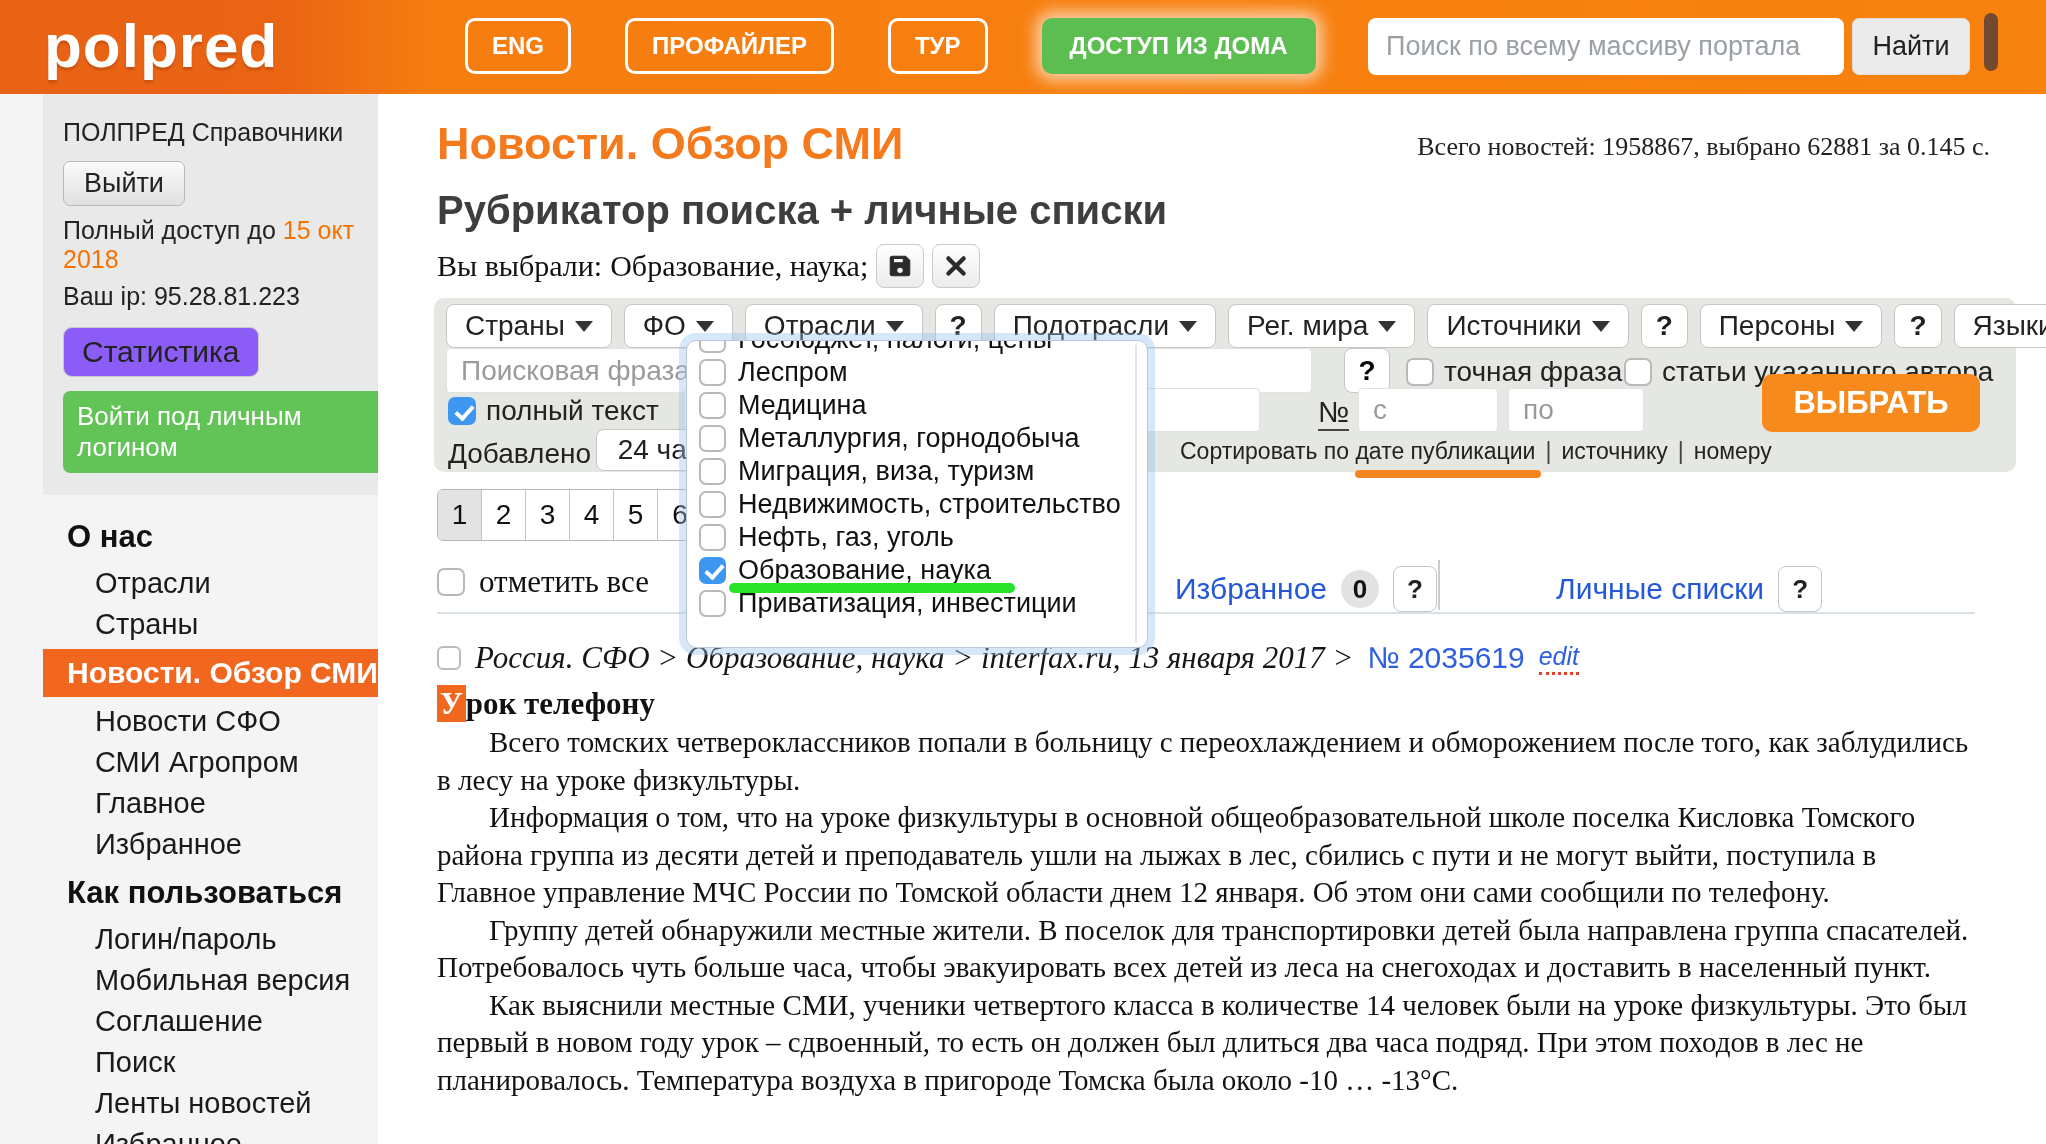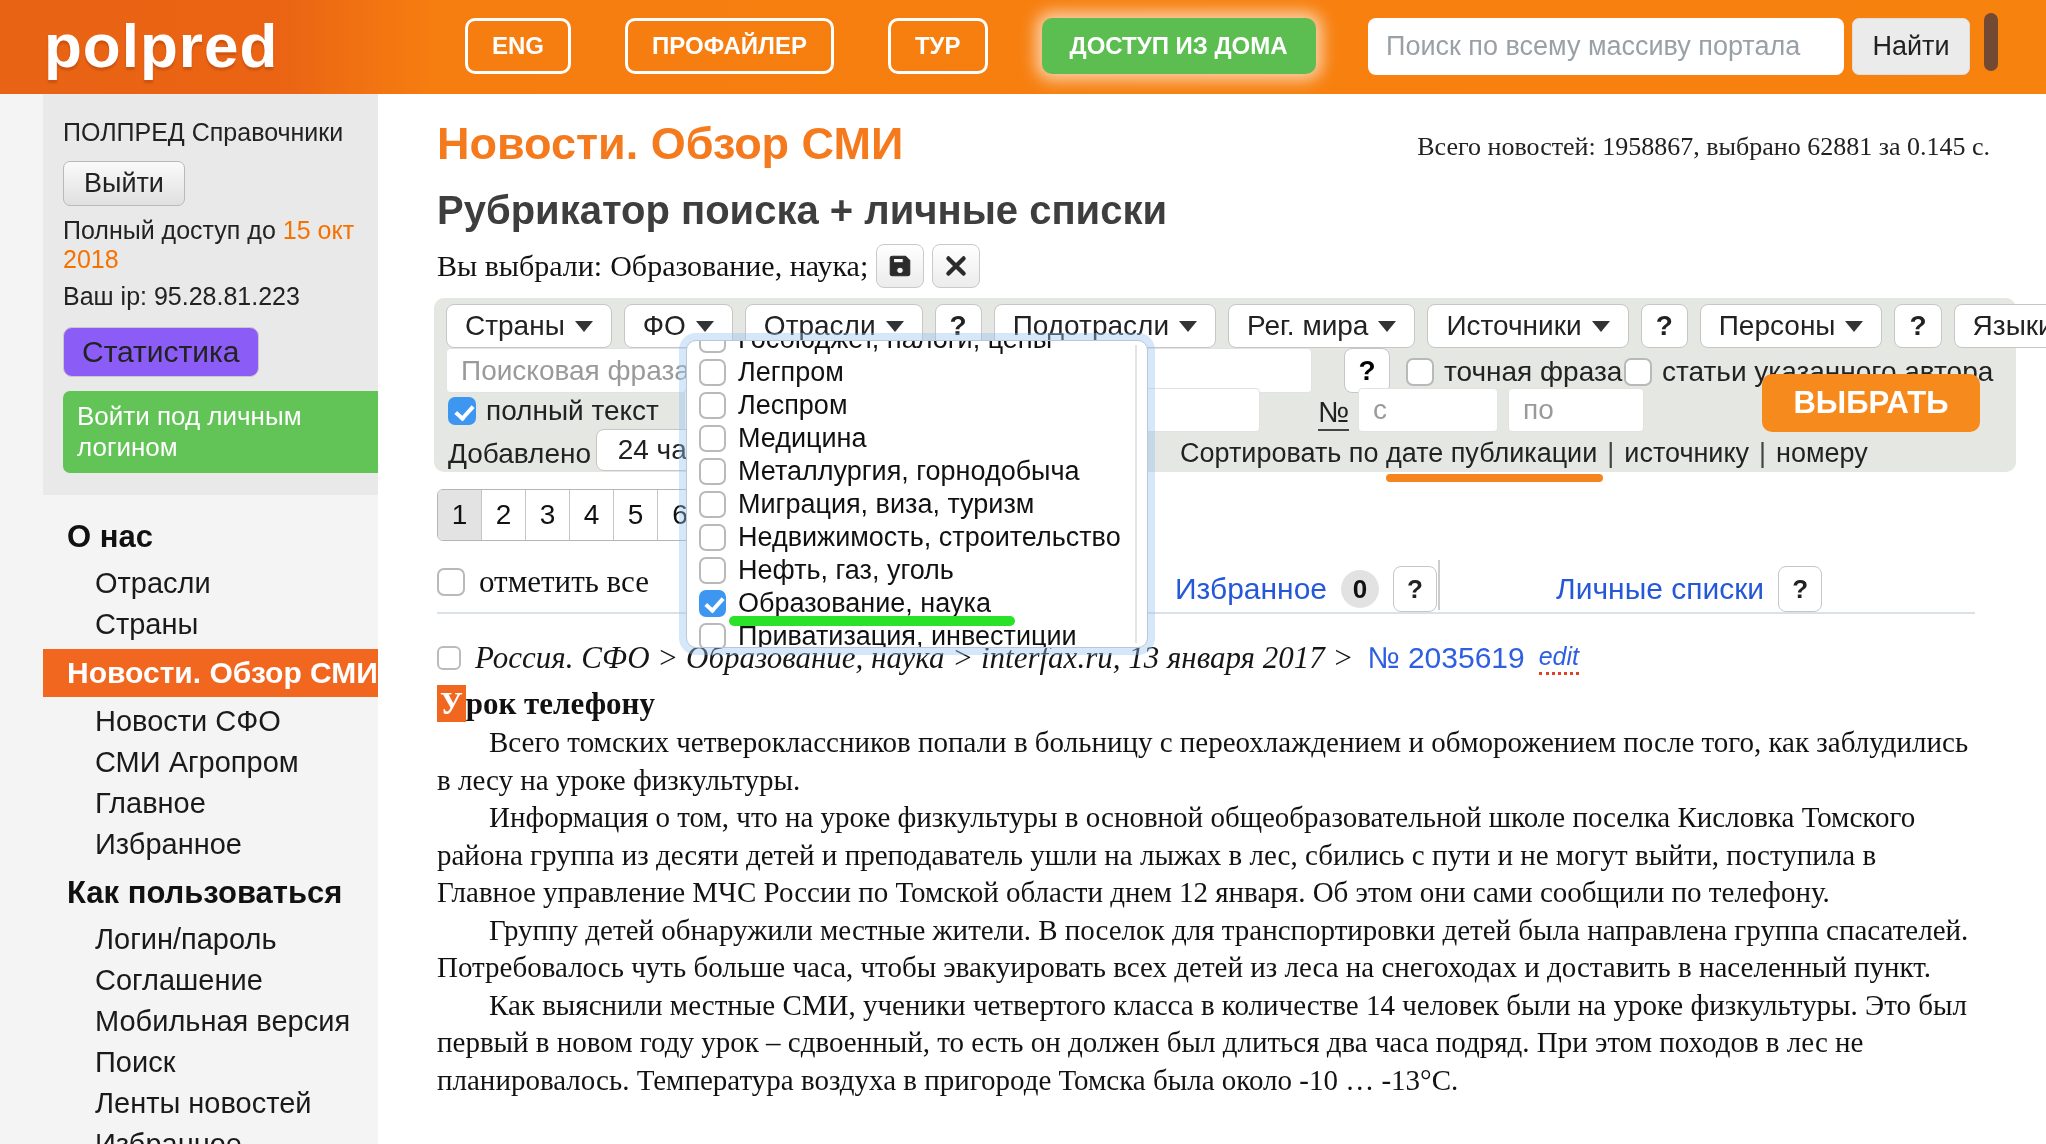--- a/index.html
+++ b/index.html
@@ -93,21 +93,21 @@
   .numsign { position:absolute; left:884px; top:98px; font-size:29px; color:#222; border-bottom:2px solid #444; }
   .in-from { left:924px; top:90px; width:140px; height:44px; }
   .in-to { left:1074px; top:90px; width:136px; height:44px; }
   .btn-select { position:absolute; left:1328px; top:76px; width:218px; height:58px; background:#f68a1c;
                 border:none; border-radius:10px; color:#fff; font-size:31px; font-weight:700; cursor:pointer;
                 font-family:"Liberation Sans", sans-serif; }
   .lab-added { position:absolute; left:14px; top:140px; font-size:28px; color:#222; }
   .btn-period { position:absolute; left:162px; top:131px; width:142px; height:42px; background:#fff;
                 border:1px solid #c6c6c6; border-radius:8px; font-size:28px; color:#222; cursor:pointer;
                 overflow:hidden; white-space:nowrap; font-family:"Liberation Sans", sans-serif; }
-  .sortrow { position:absolute; left:746px; top:140px; font-size:27px; color:#222; }
+  .sortrow { position:absolute; left:746px; top:140px; font-size:23px; color:#222; }
   .u-orange { position:relative; }
   .u-orange::after { content:""; position:absolute; left:0; right:-6px; bottom:-14px; height:8px;
                      background:#f6851f; border-radius:4px; }
   .sep { color:#444; padding:0 10px; }
 
   
   .pager { position:absolute; left:59px; top:395px; display:flex; border:1px solid #b5b5b5;
            border-radius:6px; overflow:hidden; background:#fff; }
   .pcell { width:44px; height:50px; line-height:50px; text-align:center; font-size:28px; color:#111;
            border-right:1px solid #c5c5c5; cursor:pointer; }
@@ -190,22 +190,22 @@
       <div class="mhead">О нас</div>
       <div class="mitem">Отрасли</div>
       <div class="mitem">Страны</div>
       <div class="msel">Новости. Обзор СМИ</div>
       <div class="mitem">Новости СФО</div>
       <div class="mitem">СМИ Агропром</div>
       <div class="mitem">Главное</div>
       <div class="mitem">Избранное</div>
       <div class="mhead">Как пользоваться</div>
       <div class="mitem">Логин/пароль</div>
+      <div class="mitem">Мобильная версия</div>
       <div class="mitem">Соглашение</div>
-      <div class="mitem">Мобильная версия</div>
       <div class="mitem">Поиск</div>
       <div class="mitem">Ленты новостей</div>
       <div class="mitem">Избранное</div>
 
     </div>
   </aside>
 
   <main class="main">
     <div class="stats serif">Всего новостей: 1958867, выбрано 62881 за 0.145 с.</div>
     <div class="h1">Новости. Обзор СМИ</div>
@@ -337,24 +337,20 @@
     </div>
 
     <div class="dd">
       <div class="dd-list">
         <div class="dd-item">
             <span class="ck-dd"></span>
             <span>Госбюджет, налоги, цены</span>
           </div>
         <div class="dd-item">
             <span class="ck-dd"></span>
-            <span>Легпром</span>
-          </div>
-        <div class="dd-item">
-            <span class="ck-dd"></span>
             <span>Леспром</span>
           </div>
         <div class="dd-item">
             <span class="ck-dd"></span>
             <span>Медицина</span>
           </div>
         <div class="dd-item">
             <span class="ck-dd"></span>
             <span>Металлургия, горнодобыча</span>
           </div>

